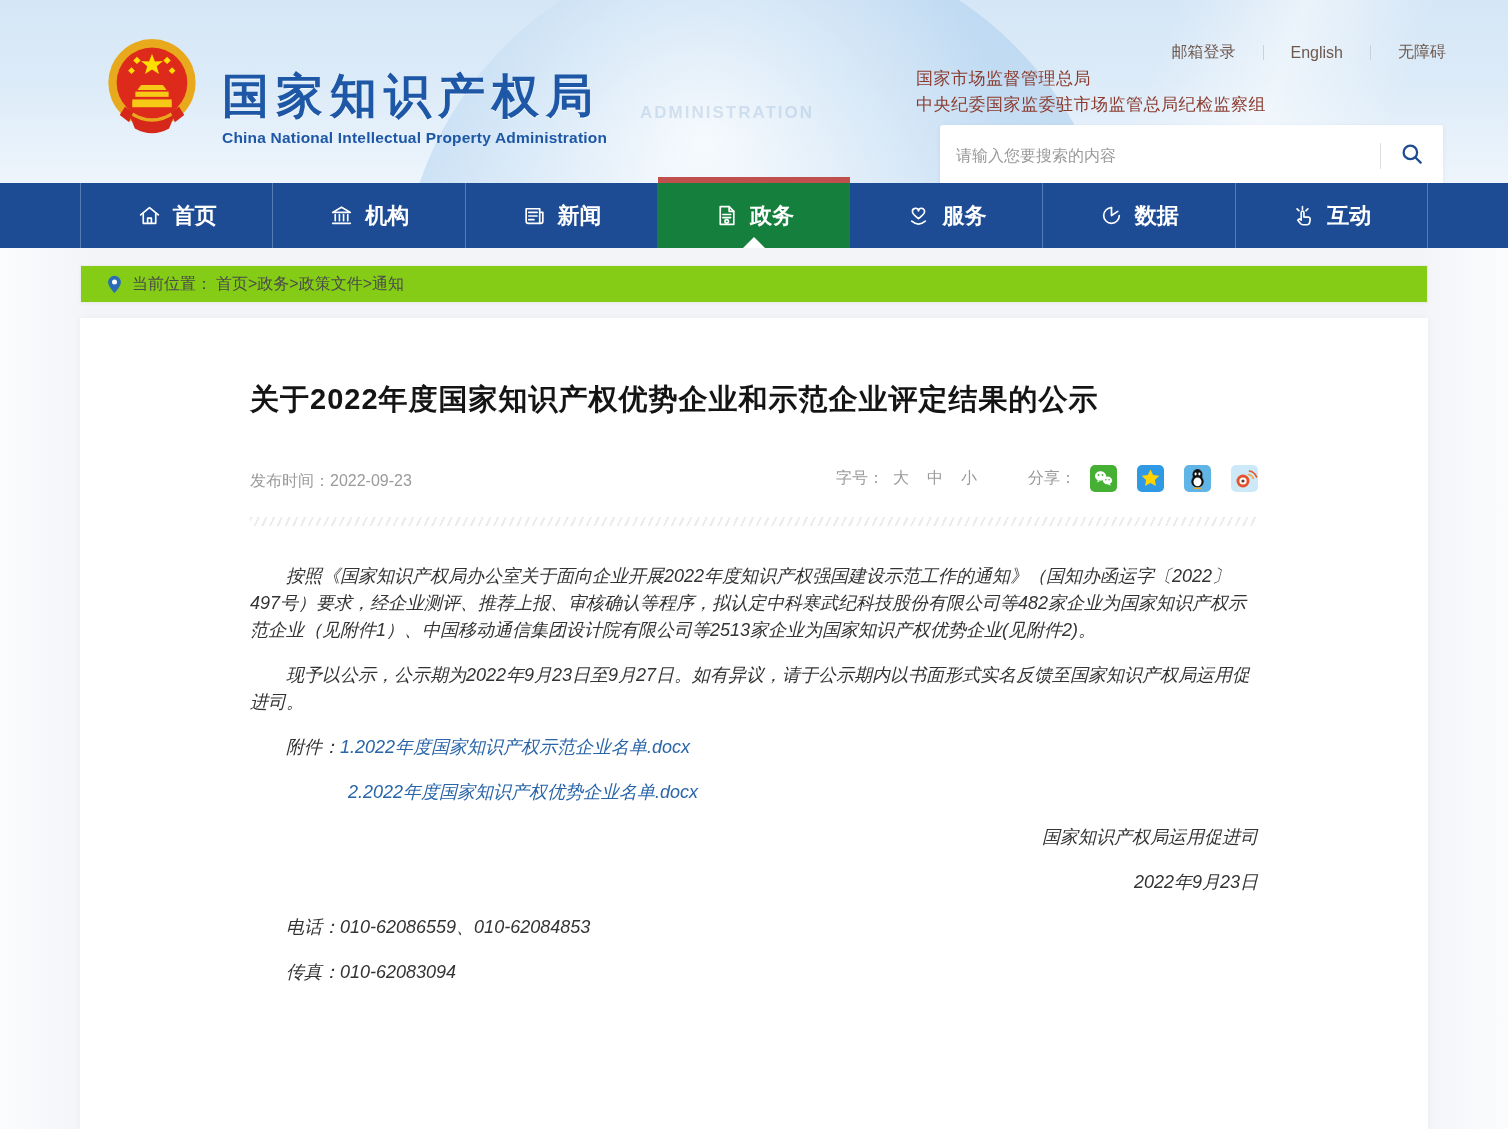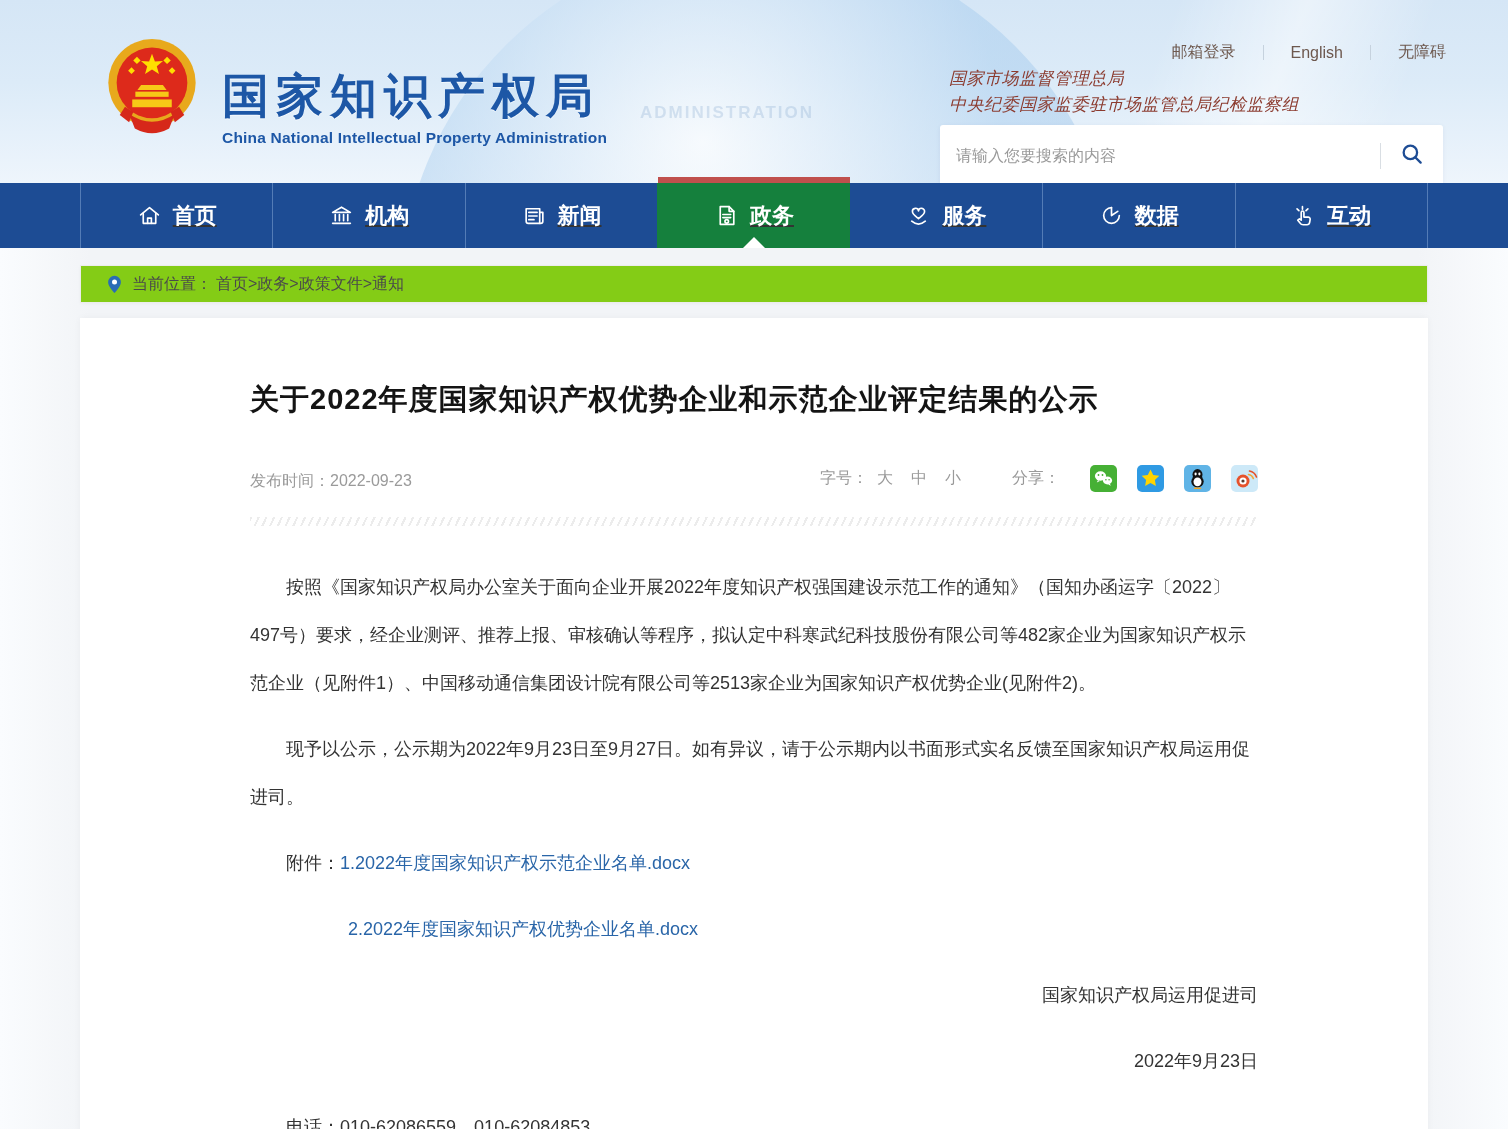--- a/index.html
+++ b/index.html
@@ -31,38 +31,38 @@
   .site-name { font-size:47px; font-weight:bold; color:#1d57a6; letter-spacing:7px; line-height:52px;
     text-shadow: 0 1px 0 rgba(255,255,255,.6); }
   .site-name-en { font-size:15.5px; font-weight:bold; color:#1d57a6; letter-spacing:.2px; margin-top:7px; }
   .watermark { position:absolute; left:640px; top:103px; font-size:17px; font-weight:bold;
     color:rgba(130,165,205,.28); letter-spacing:2px; z-index:1; }
 
   .top-links { position:absolute; top:42px; right:62px; display:flex; align-items:center; z-index:3; }
   .top-link { font-size:16px; color:#6d584e; cursor:pointer; }
   .top-sep { width:1px; height:15px; background:#c6d2de; margin:0 27px; }
 
-  .org-lines { position:absolute; left:949px; top:66px; z-index:3;font-style:italic; }
+  .org-lines { position:absolute; left:916px; top:66px; z-index:3; }
   .org-line { font-size:17px; color:#8b3a2e; line-height:26px; letter-spacing:.5px; }
 
   .search-box {
     position:absolute; left:940px; top:125px; width:503px; height:61px; z-index:3;
     background:#fff; border-radius:3px; display:flex; align-items:center;
     box-shadow: 0 1px 4px rgba(60,90,130,.08);
   }
   .search-input { flex:1; height:100%; border:none; outline:none; background:transparent;
     padding:0 16px; font-size:16px; color:#444; font-family:inherit; }
   .search-input::placeholder { color:#9a9a9a; }
   .search-divider { width:1px; height:26px; background:#d9dee3; }
   .search-btn { width:62px; height:100%; display:flex; align-items:center; justify-content:center;
     cursor:pointer; background:none; border:none; }
 
   
   .nav { height:65px; background:#1d4c94; position:relative; z-index:4; }
-  .nav-inner { width:1348px; margin:0 auto; height:100%; display:flex;text-decoration:underline; }
+  .nav-inner { width:1348px; margin:0 auto; height:100%; display:flex; }
   .nav-item {
     flex:1; display:flex; align-items:center; justify-content:center; gap:11px;
     color:#fff; font-size:22px; font-weight:bold; cursor:pointer; position:relative;
     border-left:1px solid rgba(190,215,245,.35);
   }
   .nav-item:last-child { border-right:1px solid rgba(190,215,245,.35); }
   .nav-item.active { background:#15803d; border-left-color:transparent; }
   .nav-item.active + .nav-item { border-left-color:transparent; }
   .nav-item.active::before { content:""; position:absolute; left:0; right:0; top:-6px; height:6px; background:#c0504d; }
   .nav-item.active::after {
@@ -84,29 +84,29 @@
   .card {
     width:1348px; margin:0 auto; background:#fff; min-height:812px;
     padding:62px 170px 40px; box-shadow: 0 0 7px rgba(0,0,0,.04);
   }
   .article-title { text-align:left; font-size:29px; font-weight:bold; color:#141414; letter-spacing:1px; }
 
   .meta-row { margin-top:45px; display:flex; justify-content:space-between; align-items:flex-end;
     font-size:16px; color:#9a9a9a; }
   .meta-right { display:flex; align-items:center; }
   .fs-option { margin:0 9px; cursor:pointer; }
-  .share-label { margin-left:42px; margin-right:30px; }
+  .share-label { margin-left:42px; margin-right:14px; }
   .share-icons { display:flex; gap:20px; align-items:center; }
   .share-ico { width:27px; height:27px; border-radius:5px; cursor:pointer; display:block; }
 
   .hatch-divider { margin-top:25px; height:9px;
     background: repeating-linear-gradient(115deg, #ececec 0 2px, #ffffff 2px 7px); }
 
   .article-body { padding-top:19px; font-size:18px; color:#333; }
-  .article-body p { line-height:48px; margin:18px 0; }
+  .article-body p { line-height:27px; margin:18px 0;font-style:italic; }
   .para { text-indent:2em; }
 
   .attach-row { display:flex; }
   .attach-label { color:#333; padding-left:36px; white-space:pre; }
   .attach-row.second { padding-left:98px; }
   a.attach-link { color:#2965a8; text-decoration:none; cursor:pointer; }
 
   .sig-line { text-align:right; }
   .contact-line { text-indent:2em; }
 </style>

